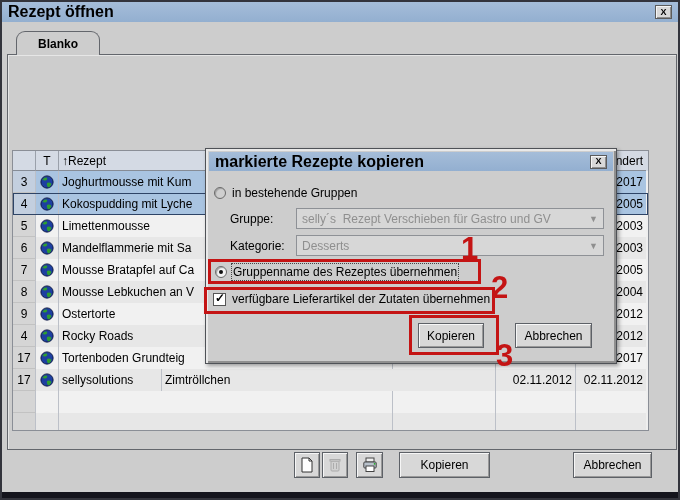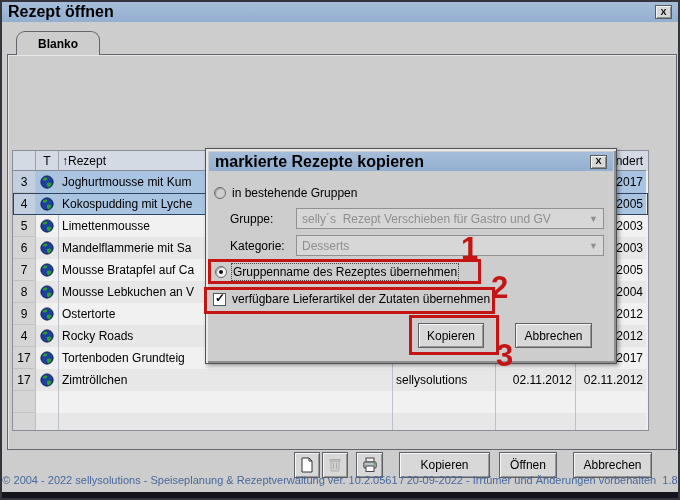--- a/index.html
+++ b/index.html
@@ -302,22 +302,22 @@
       <div class="c c-num w-num">17</div>
       <div class="c c-type w-type">
             <span class="globe-slot">
               <svg width="14" height="14" viewBox="0 0 16 16" style="display:block">
                 <circle cx="8" cy="8" r="7" fill="#1d3fa0" stroke="#06103a"></circle>
                 <path d="M3 5 q2 -3 5 -2 q1 2 -1 3 q-3 1 -4 -1z" fill="#2f9e2f"></path>
                 <path d="M8 9 q3 -1 5 1 q-1 4 -4 4 q-2 -2 -1 -5z" fill="#2f9e2f"></path>
               </svg>
             </span>
           </div>
+      <div class="c c-aut w-aut">sellysolutions</div>
       <div class="c c-rez w-rez">Zimtröllchen</div>
-      <div class="c c-aut w-aut">sellysolutions</div>
       <div class="c c-ers w-ers">02.11.2012</div>
       <div class="c c-gea w-gea">02.11.2012</div>
     </div>
         <div class="trow odd">
       <div class="c c-num w-num"></div>
       <div class="c c-type w-type">
             <span class="globe-slot"></span>
           </div>
       <div class="c c-rez w-rez"></div>
       <div class="c c-aut w-aut"></div>
@@ -374,24 +374,22 @@
     <span>
         <svg class="icon16" viewBox="0 0 16 16">
           <rect x="4" y="1" width="8" height="4" fill="#eee" stroke="#444"></rect>
           <rect x="1.8" y="5" width="12.4" height="6" rx="1" fill="#b9c2cc" stroke="#444"></rect>
           <rect x="4" y="9" width="8" height="5.5" fill="#fff" stroke="#444"></rect>
           <circle cx="12.6" cy="6.8" r="0.9" fill="#22aa22"></circle>
         </svg>
       </span>
   </div>
   <div class="abs btn" style="left:397px;top:450px;width:91px;height:26px;">Kopieren</div>
-  <div class="abs btn" style="left:497px;top:450px;width:58px;height:26px;">Öffnen</div>
   <div class="abs btn" style="left:571px;top:450px;width:79px;height:26px;">Abbrechen</div>
 
-  <div class="abs" id="footer">© 2004 - 2022 sellysolutions - Speiseplanung &amp; Rezeptverwaltung ver. 10.2.0561 / 20-09-2022 - Irrtümer und Änderungen vorbehalten  1.8</div>
   <div class="abs" id="botband"></div>
 
   <div class="abs" id="dlg">
     <div class="tbar">
       <span class="ttl">markierte Rezepte kopieren</span>
       <span class="xbtn">X</span>
     </div>
 
     <div class="abs rowline" style="left:8px;top:37px;">
       <span class="radio"></span>

